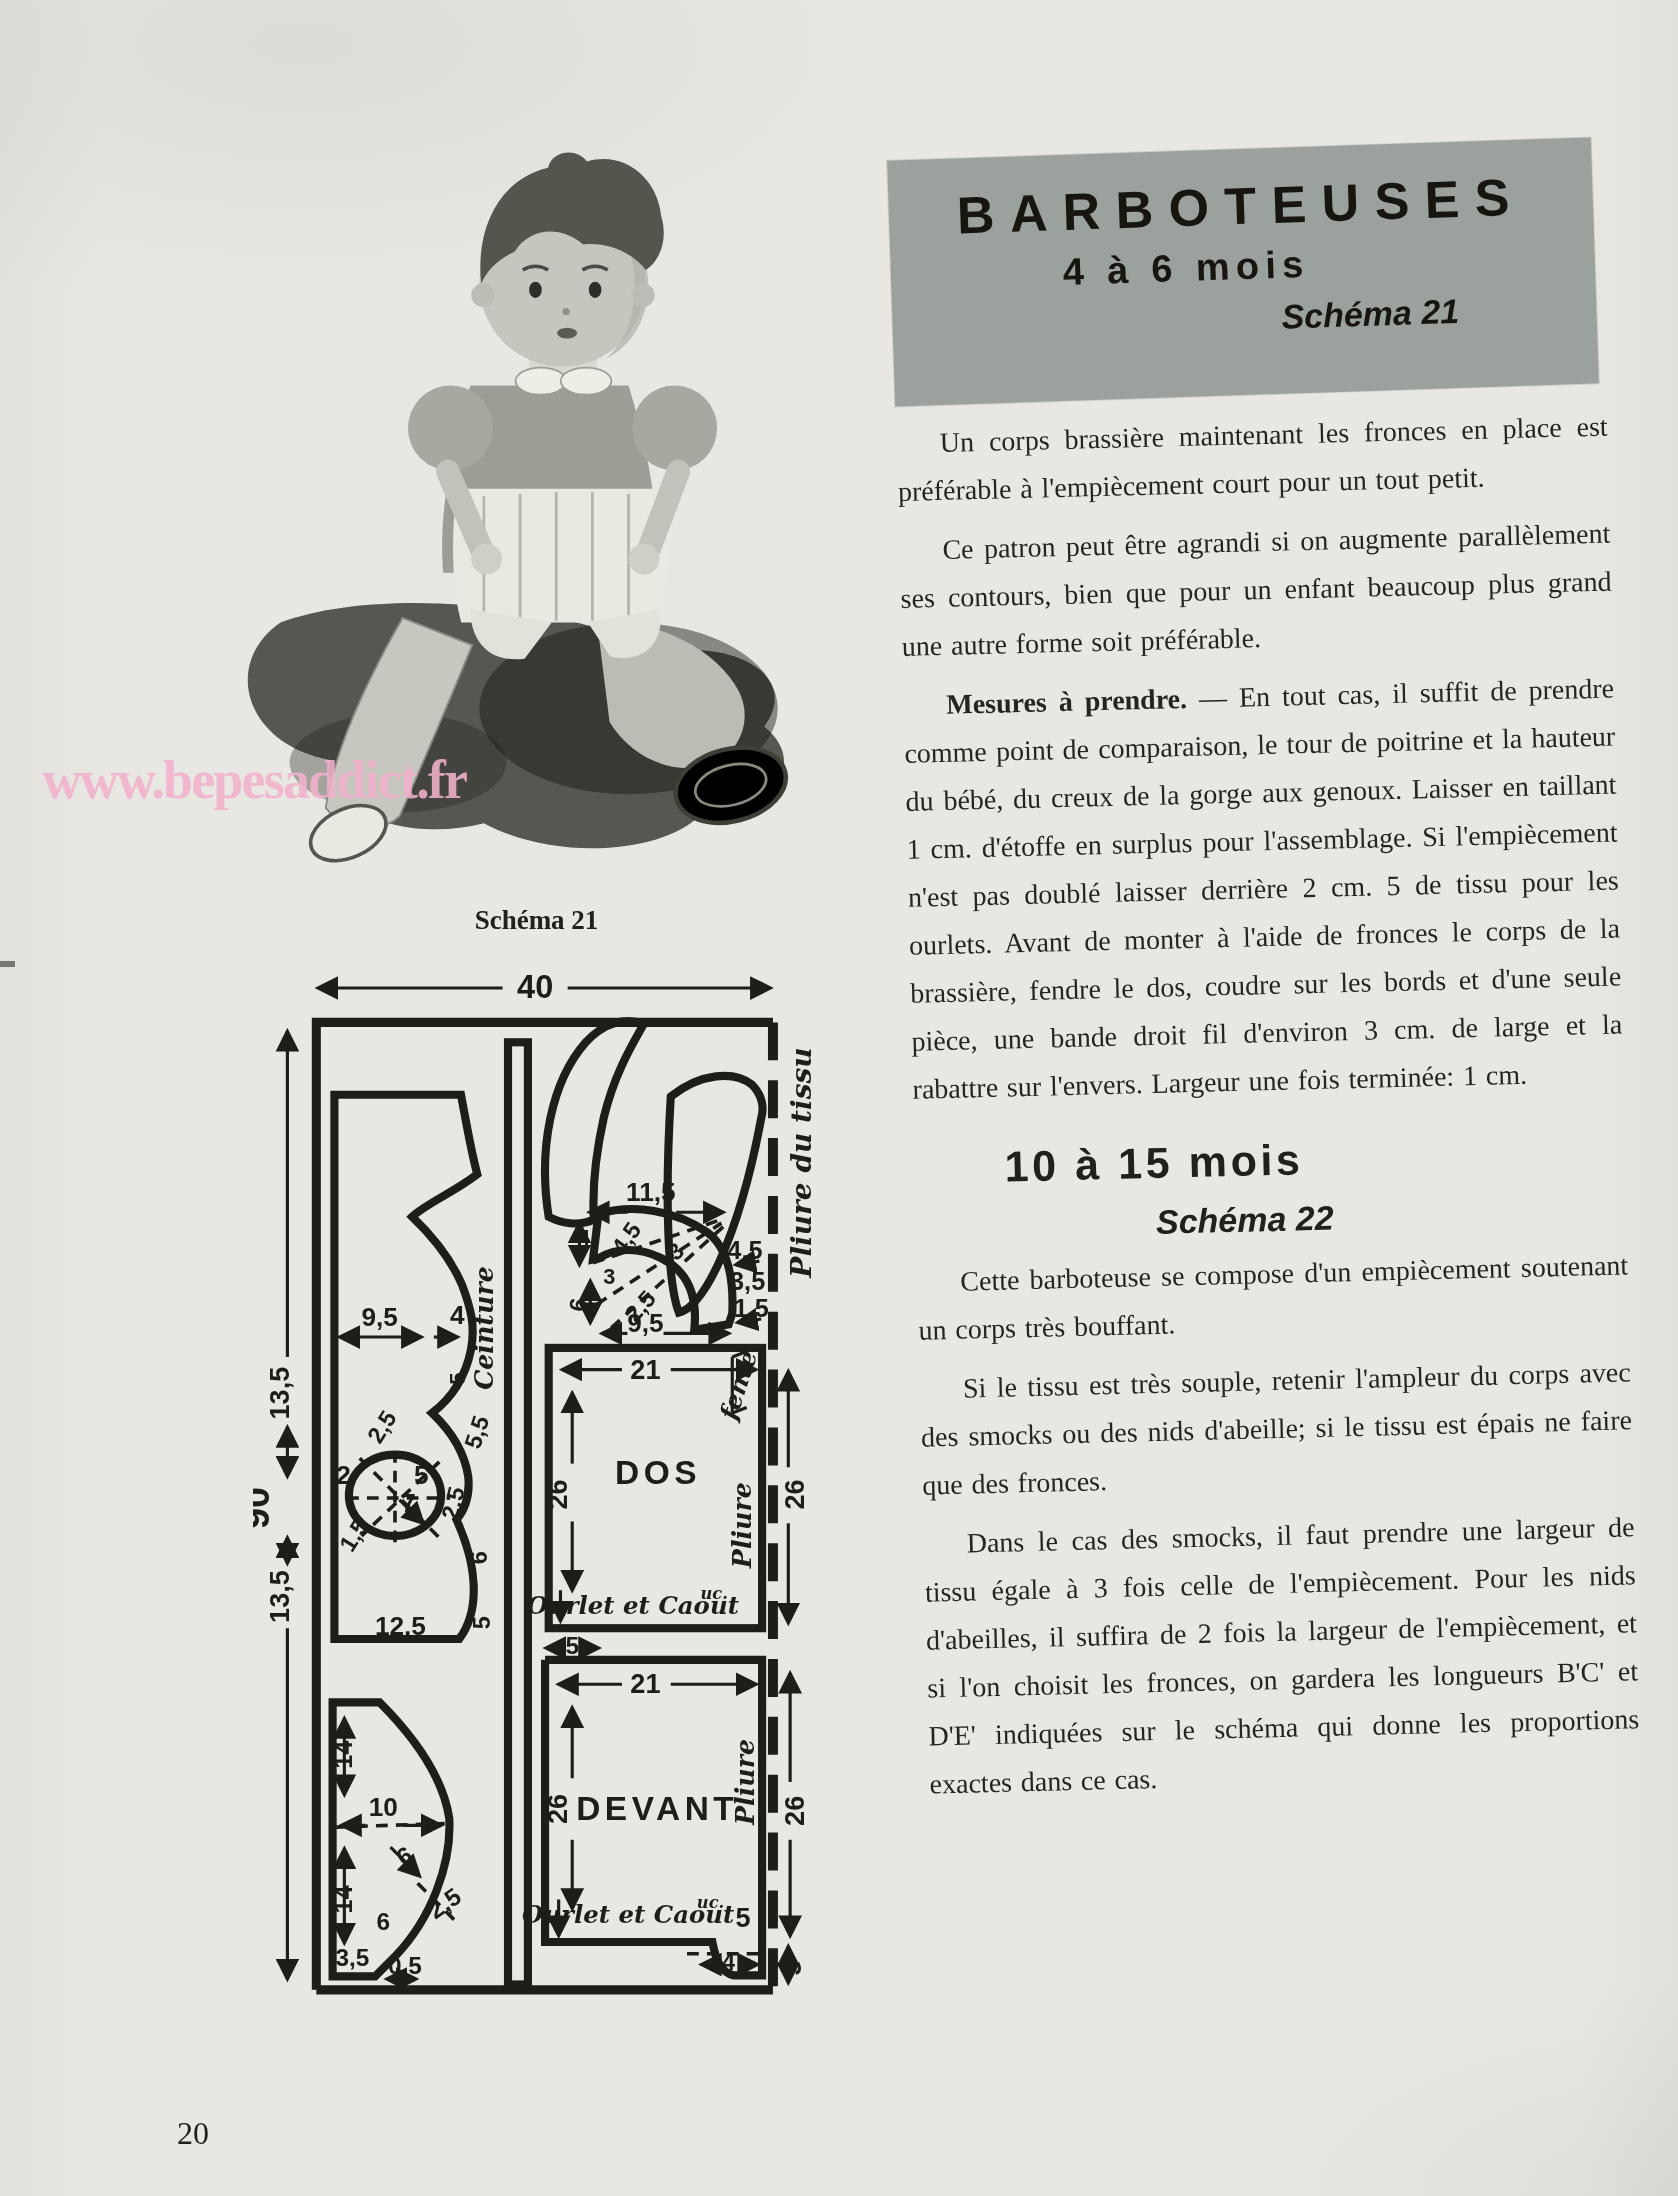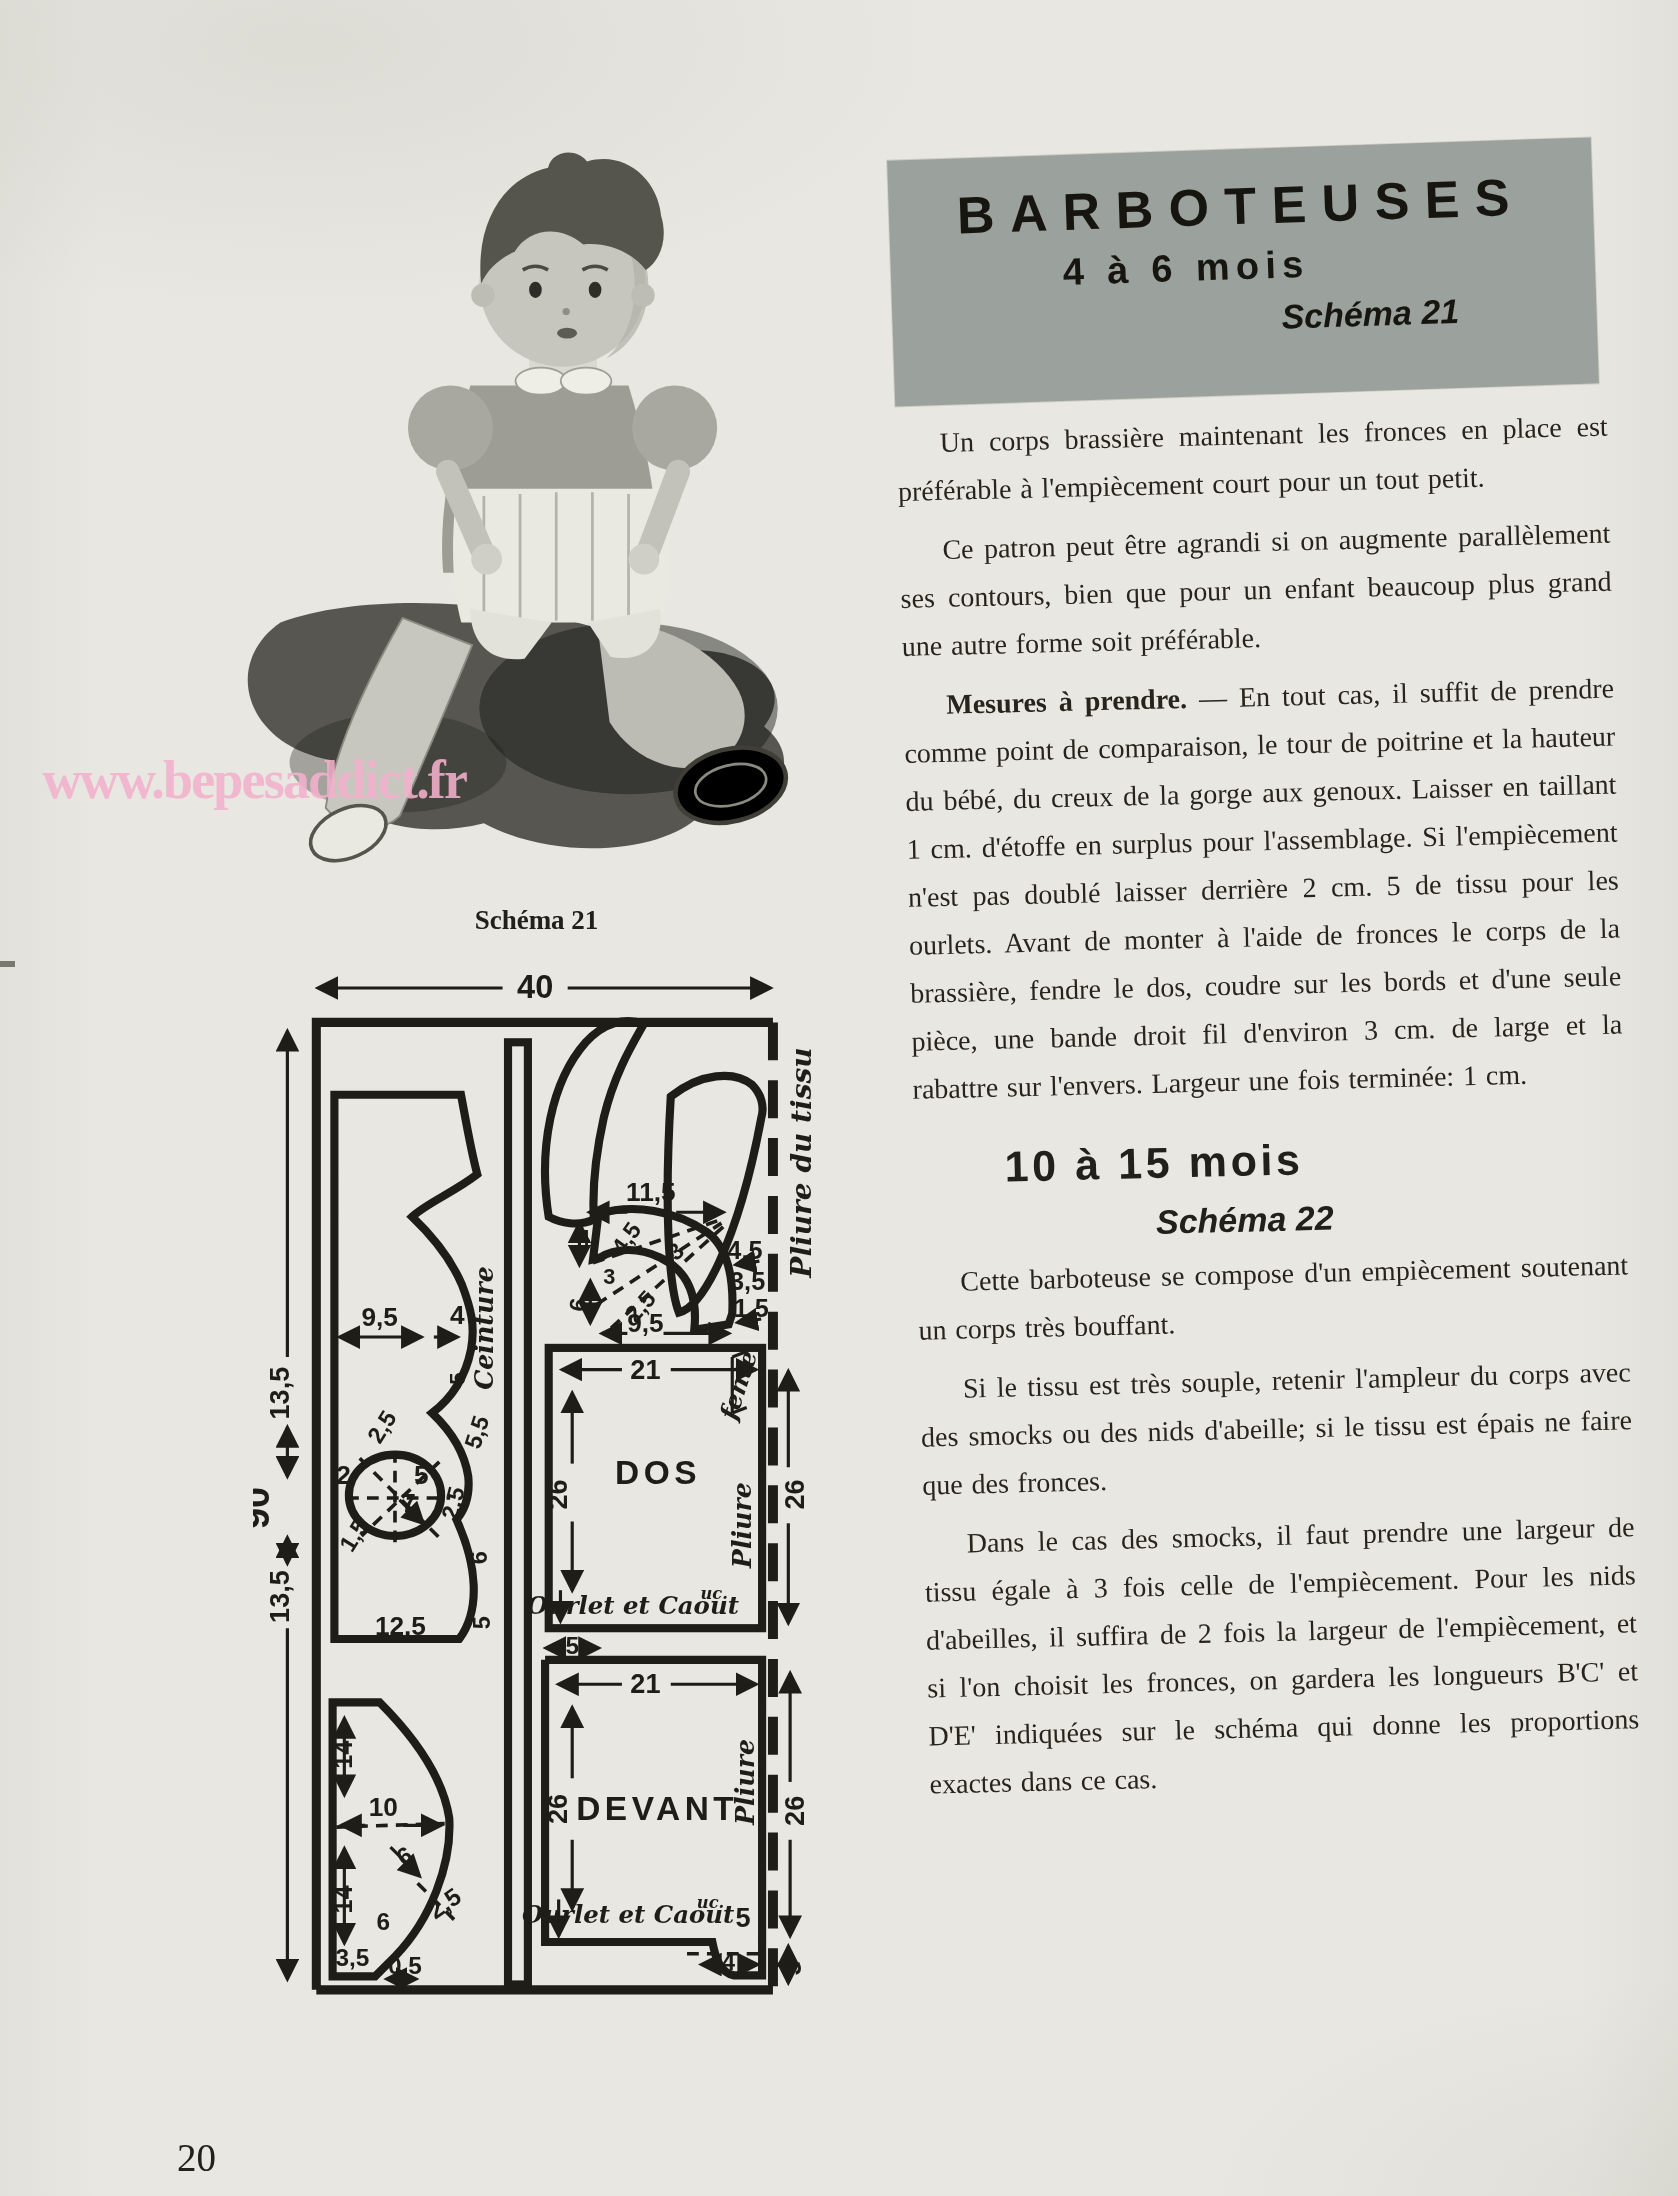--- a/index.html
+++ b/index.html
@@ -29,21 +29,21 @@
         text-align:justify;word-spacing:1.8px;}
   .lead{font-weight:bold;}
   .h2{margin:31px 0 0 90px;font-family:"Liberation Sans",sans-serif;font-weight:bold;
         font-size:43px;letter-spacing:3.6px;color:#21201a;}
   .h2-schema{margin:14.5px 0 5.4px 240px;font-family:"Liberation Sans",sans-serif;font-weight:bold;
         font-style:italic;font-size:34px;color:#21201a;}
 
   
   .fig-caption{position:absolute;left:428px;top:905px;width:217px;text-align:center;
         font-weight:bold;font-size:27px;color:#21201a;}
-  .page-number{position:absolute;left:177px;top:2115px;font-size:39px;color:#21201a;margin-top:20px;}
+  .page-number{position:absolute;left:177px;top:2115px;font-size:32px;color:#21201a;}
   .watermark{position:absolute;left:22.6px;top:749px;width:905px;
         font-family:Liberation Serif, serif;font-weight:bold;font-size:54px;
         letter-spacing:-1.8px;color:rgba(241,176,204,0.88);white-space:nowrap;margin-left:20px;}
 
   
   .diagram{position:absolute;left:253px;top:941px;width:633px;height:1076px;}
   .thick{stroke:#1e1d17;stroke-width:10;fill:none;stroke-linejoin:miter;}
   .thick2{stroke:#1e1d17;stroke-width:9;fill:none;}
   .dash-edge{stroke:#1e1d17;stroke-width:11;fill:none;stroke-dasharray:42 22;}
   .thin{stroke:#1e1d17;stroke-width:3.5;fill:none;}

